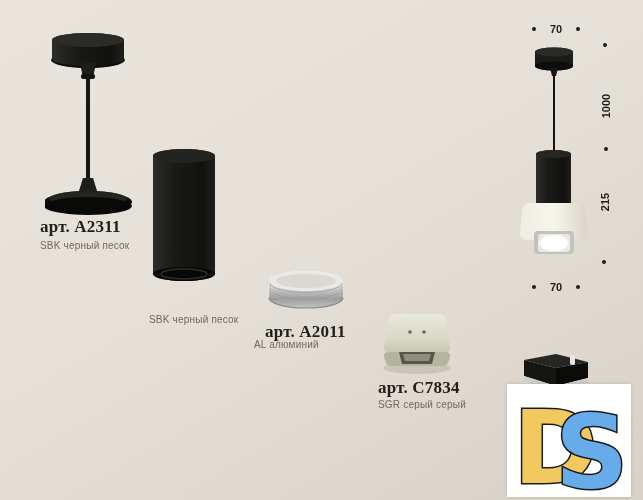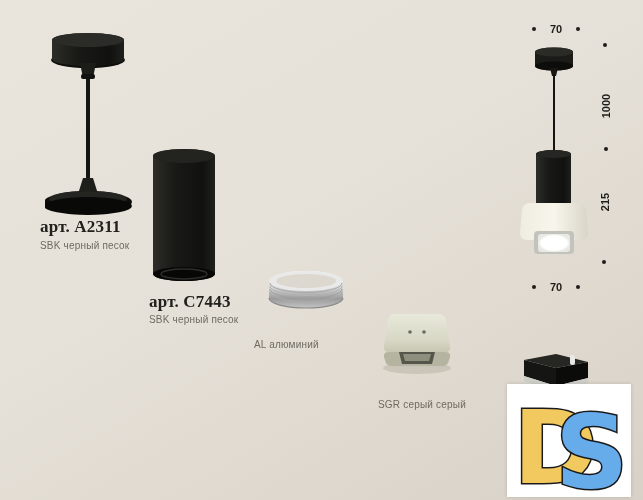--- a/index.html
+++ b/index.html
@@ -76,44 +76,45 @@
   </svg>
   <div class="abs article-title" style="left:40px;top:217px">арт. A2311</div>
   <div class="abs article-sub" style="left:40px;top:240px">SBK черный песок</div>
 
   <svg class="abs" style="left:150px;top:146px" width="70" height="140" viewBox="0 0 70 140">
     <path d="M3,10 A31,7 0 0 1 65,10 L65,128 A31,7 0 0 1 3,128 Z" fill="url(#gBlack)"></path>
     <ellipse cx="34" cy="10" rx="31" ry="7" fill="#232320"></ellipse>
     <ellipse cx="34" cy="128" rx="31" ry="7" fill="#070706"></ellipse>
     <ellipse cx="34" cy="128" rx="23" ry="5" fill="none" stroke="#2d2d29" stroke-width="1.5"></ellipse>
   </svg>
-  <div class="abs article-title" style="left:149px;top:292px">арт. C7443</div>
   <div class="abs article-sub" style="left:149px;top:314px">SBK черный песок</div>
 
   <svg class="abs" style="left:266px;top:268px" width="80" height="44" viewBox="0 0 80 44">
     <path d="M3,13 A37,10 0 0 1 77,13 L77,30 A37,10 0 0 1 3,30 Z" fill="url(#gMetal)"></path>
     <ellipse cx="40" cy="13" rx="37" ry="10" fill="#e9e9e9"></ellipse>
     <ellipse cx="40" cy="13" rx="30" ry="7" fill="#ddd8cf"></ellipse>
     <path d="M4,15 A36,9.5 0 0 0 76,15" fill="none" stroke="#a9a9a9" stroke-width="1"></path>
     <path d="M4,18 A36,9.5 0 0 0 76,18" fill="none" stroke="#b3b3b3" stroke-width="1"></path>
     <path d="M4,21 A36,9.5 0 0 0 76,21" fill="none" stroke="#a0a0a0" stroke-width="1"></path>
     <path d="M4,24 A36,9.5 0 0 0 76,24" fill="none" stroke="#aaaaaa" stroke-width="1"></path>
     <path d="M3,30 A37,10 0 0 0 77,30" fill="none" stroke="#8a8a8a" stroke-width="1.2"></path>
   </svg>
+  <div class="abs article-title" style="left:265px;top:322px">арт. A2011</div>
   <div class="abs article-sub" style="left:254px;top:339px">AL алюминий</div>
 
   <svg class="abs" style="left:379px;top:306px" width="76" height="70" viewBox="0 0 76 70">
     <ellipse cx="38" cy="62" rx="34" ry="6" fill="#bdb7aa" opacity="0.6"></ellipse>
     <path d="M16,8 Q10,8 9,14 L5,40 Q4,46 10,46 L66,46 Q72,46 71,40 L67,14 Q66,8 60,8 Z" fill="url(#gSage)"></path>
     <path d="M10,46 Q4,46 5,51 L6,54 Q7,60 13,60 L63,60 Q69,60 70,54 L71,51 Q72,46 66,46 Z" fill="#b4b4a0"></path>
     <path d="M20,46 L56,46 L53,58 L23,58 Z" fill="#55554a"></path>
     <path d="M24,48 L52,48 L50,55 L26,55 Z" fill="#8f8f80"></path>
     <circle cx="31" cy="26" r="1.8" fill="#6a6a5c"></circle>
     <circle cx="45" cy="26" r="1.8" fill="#6a6a5c"></circle>
   </svg>
+  <div class="abs article-title" style="left:378px;top:378px">арт. C7834</div>
   <div class="abs article-sub" style="left:378px;top:399px">SGR серый серый</div>
 
   <svg class="abs" style="left:519px;top:44px" width="78" height="218" viewBox="0 0 78 218">
     <path d="M16,8 A19,4.5 0 0 1 54,8 L54,22 A19,4.5 0 0 1 16,22 Z" fill="#1b1b18"></path>
     <ellipse cx="35" cy="8" rx="19" ry="4.5" fill="#2a2a26"></ellipse>
     <ellipse cx="35" cy="22" rx="19" ry="4.5" fill="#0d0d0b"></ellipse>
     <polygon points="31,24 39,24 37,32 33,32" fill="#161614"></polygon>
     <rect x="34" y="31" width="2" height="77" fill="#141412"></rect>
     <path d="M17,110 A17.5,4 0 0 1 52,110 L52,161 A17.5,4 0 0 1 17,161 Z" fill="url(#gBlack)"></path>
     <ellipse cx="34.5" cy="110" rx="17.5" ry="4" fill="#262622"></ellipse>

